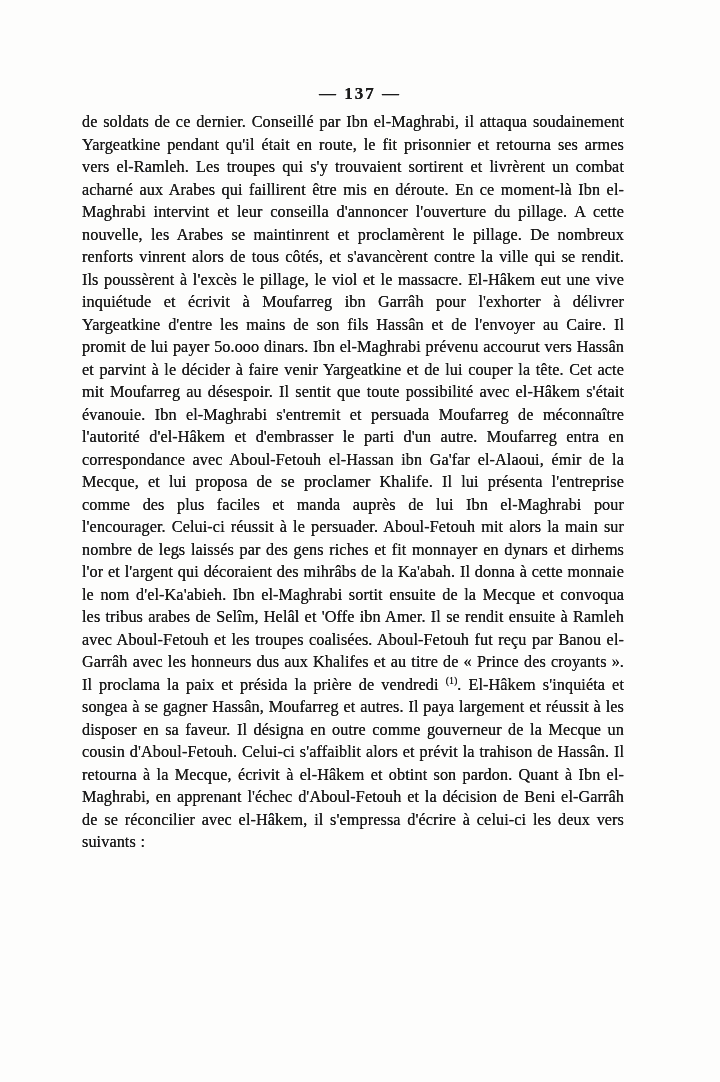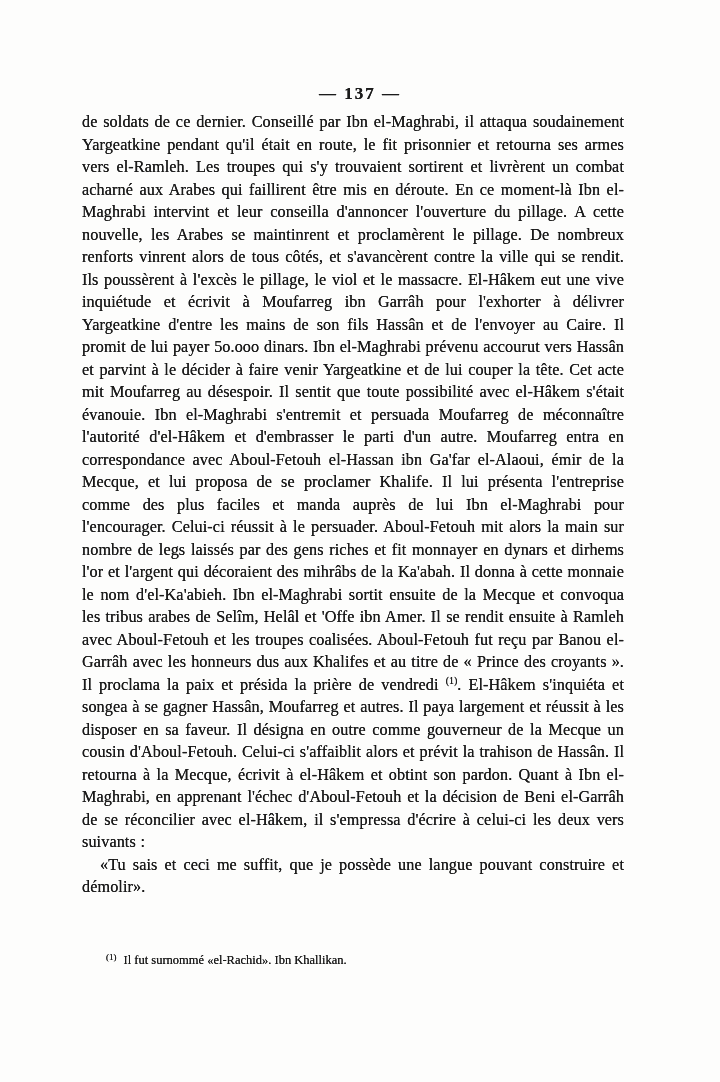--- a/index.html
+++ b/index.html
@@ -72,18 +72,16 @@
 </style>
 </head>
 <body>
 
 <div class="page">
 
   <div class="page-number">— 137 —</div>
 
   <div class="text-block">
     <p class="para-main"><span>de soldats de ce dernier. Conseillé par Ibn el-Maghrabi, il attaqua soudainement Yargeatkine pendant qu'il était en route, le fit prisonnier et retourna ses armes vers el-Ramleh. Les troupes qui s'y trouvaient sortirent et livrèrent un combat acharné aux Arabes qui faillirent être mis en déroute. En ce moment-là Ibn el-Maghrabi intervint et leur conseilla d'annoncer l'ouverture du pillage. A cette nouvelle, les Arabes se maintinrent et proclamèrent le pillage. De nombreux renforts vinrent alors de tous côtés, et s'avancèrent contre la ville qui se rendit. Ils poussèrent à l'excès le pillage, le viol et le massacre. El-Hâkem eut une vive inquiétude et écrivit à Moufarreg ibn Garrâh pour l'exhorter à délivrer Yargeatkine d'entre les mains de son fils Hassân et de l'envoyer au Caire. Il promit de lui payer 5o.ooo dinars. Ibn el-Maghrabi prévenu accourut vers Hassân et parvint à le décider à faire venir Yargeatkine et de lui couper la tête. Cet acte mit Moufarreg au désespoir. Il sentit que toute possibilité avec el-Hâkem s'était évanouie. Ibn el-Maghrabi s'entremit et persuada Moufarreg de méconnaître l'autorité d'el-Hâkem et d'embrasser le parti d'un autre. Moufarreg entra en correspondance avec Aboul-Fetouh el-Hassan ibn Ga'far el-Alaoui, émir de la Mecque, et lui proposa de se proclamer Khalife. Il lui présenta l'entreprise comme des plus faciles et manda auprès de lui Ibn el-Maghrabi pour l'encourager. Celui-ci réussit à le persuader. Aboul-Fetouh mit alors la main sur nombre de legs laissés par des gens riches et fit monnayer en dynars et dirhems l'or et l'argent qui décoraient des mihrâbs de la Ka'abah. Il donna à cette monnaie le nom d'el-Ka'abieh. Ibn el-Maghrabi sortit ensuite de la Mecque et convoqua les tribus arabes de Selîm, Helâl et 'Offe ibn Amer. Il se rendit ensuite à Ramleh avec Aboul-Fetouh et les troupes coalisées. Aboul-Fetouh fut reçu par Banou el-Garrâh avec les honneurs dus aux Khalifes et au titre de « Prince des croyants ». Il proclama la paix et présida la prière de vendredi </span><sup class="fnref">(1)</sup><span>. El-Hâkem s'inquiéta et songea à se gagner Hassân, Moufarreg et autres. Il paya largement et réussit à les disposer en sa faveur. Il désigna en outre comme gouverneur de la Mecque un cousin d'Aboul-Fetouh. Celui-ci s'affaiblit alors et prévit la trahison de Hassân. Il retourna à la Mecque, écrivit à el-Hâkem et obtint son pardon. Quant à Ibn el-Maghrabi, en apprenant l'échec d'Aboul-Fetouh et la décision de Beni el-Garrâh de se réconcilier avec el-Hâkem, il s'empressa d'écrire à celui-ci les deux vers suivants :</span></p>
-    <p class="para-quote">«Tu sais et ceci me suffit, que je possède une langue pouvant construire et démolir».</p>
   </div>
 
-  <div class="footnote"><sup class="fnmark">(1)</sup><span>Il fut surnommé «el-Rachid». Ibn Khallikan.</span></div>
 
 </div>
 
 </body></html>

